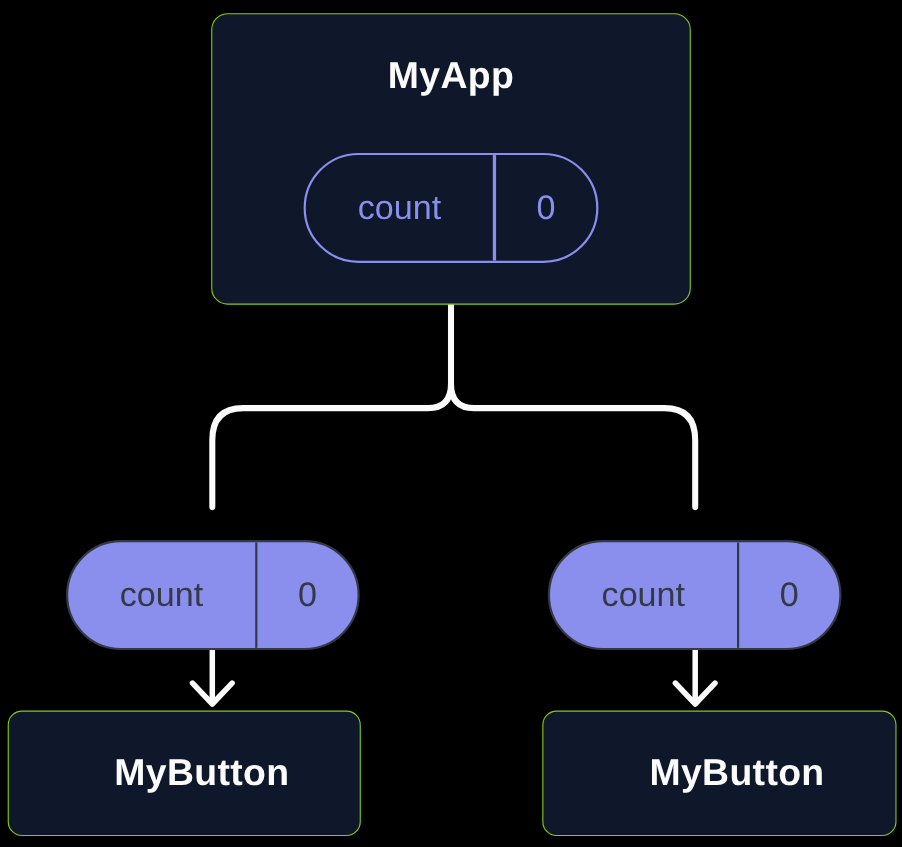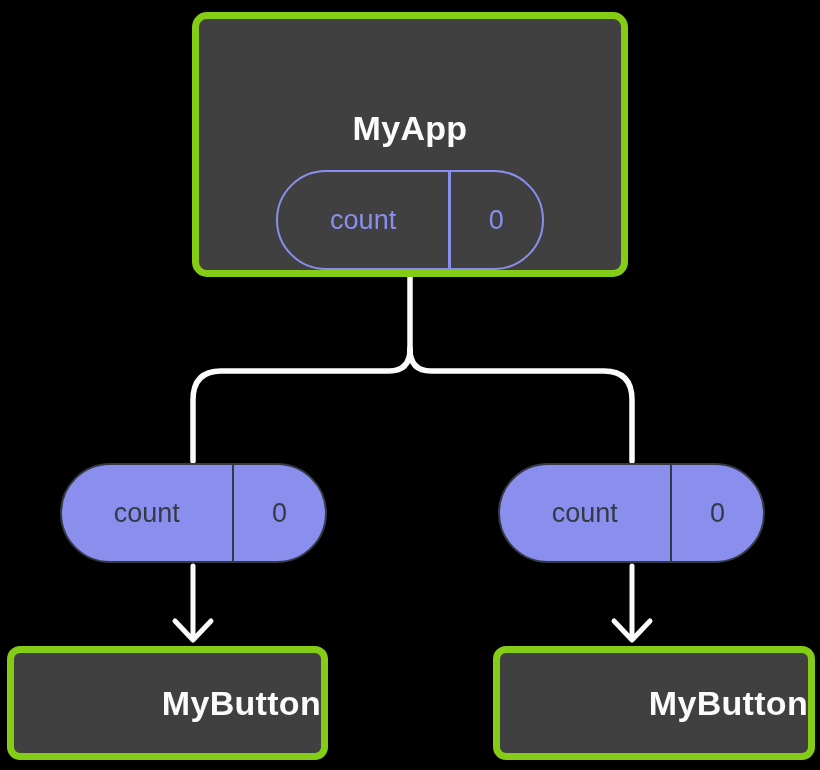--- a/index.html
+++ b/index.html
@@ -16,26 +16,26 @@
     font-family: "Liberation Sans", sans-serif;
   }
   svg.connector-layer {
     position: absolute;
     left: 0; top: 0;
     width: 820px; height: 770px;
     pointer-events: none;
   }
   .node {
     position: absolute;
-    background: #404040;
-    border: 7px solid #84cc16;
+    background: #0f172a;
+    border: 1px solid #84cc16;
     box-sizing: border-box;
     display: flex;
     align-items: center;
-    justify-content: flex-end;
+    justify-content: center;
   }
   .root-node {
     left: 192px; top: 12px;
     width: 436px; height: 265px;
     border-radius: 15px;
     flex-direction: column;
     gap: 22px;
   }
   .node-title {
     color: #fbfbfb;
@@ -50,21 +50,22 @@
   }
   .child-left  { left: 7px;   top: 646px; width: 321px; }
   .child-right { left: 493px; top: 646px; width: 322px; }
 
   .pill {
     display: flex;
     align-items: stretch;
     box-sizing: border-box;
     border-radius: 52px;
     overflow: hidden;
-    font-size: 27px;
+    font-size: 31px;
+    margin-top: 28px;
   }
   .pill-outline {
     width: 268px; height: 100px;
     background: transparent;
     border: 2.5px solid #8a8fee;
     color: #8a8fee;
   }
   .pill-filled {
     position: absolute;
     width: 267px; height: 100px;

